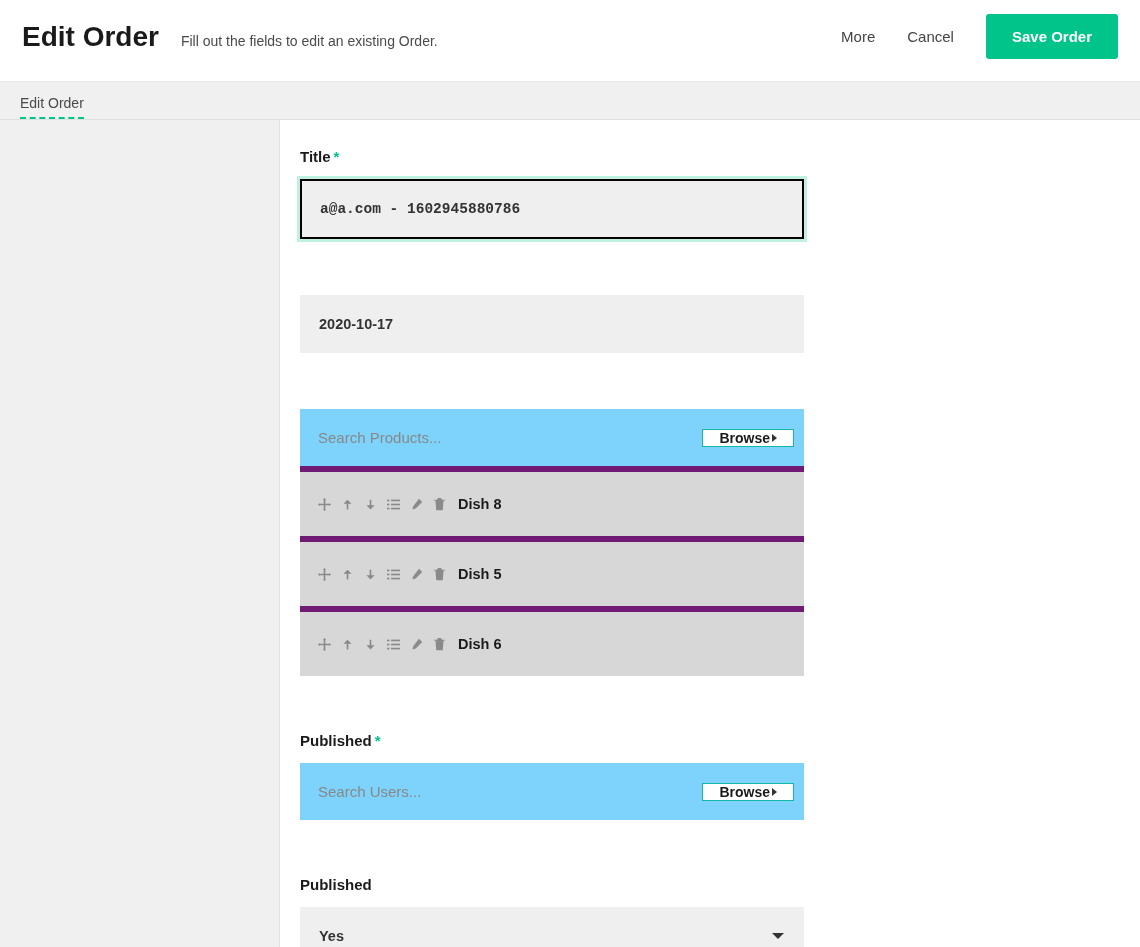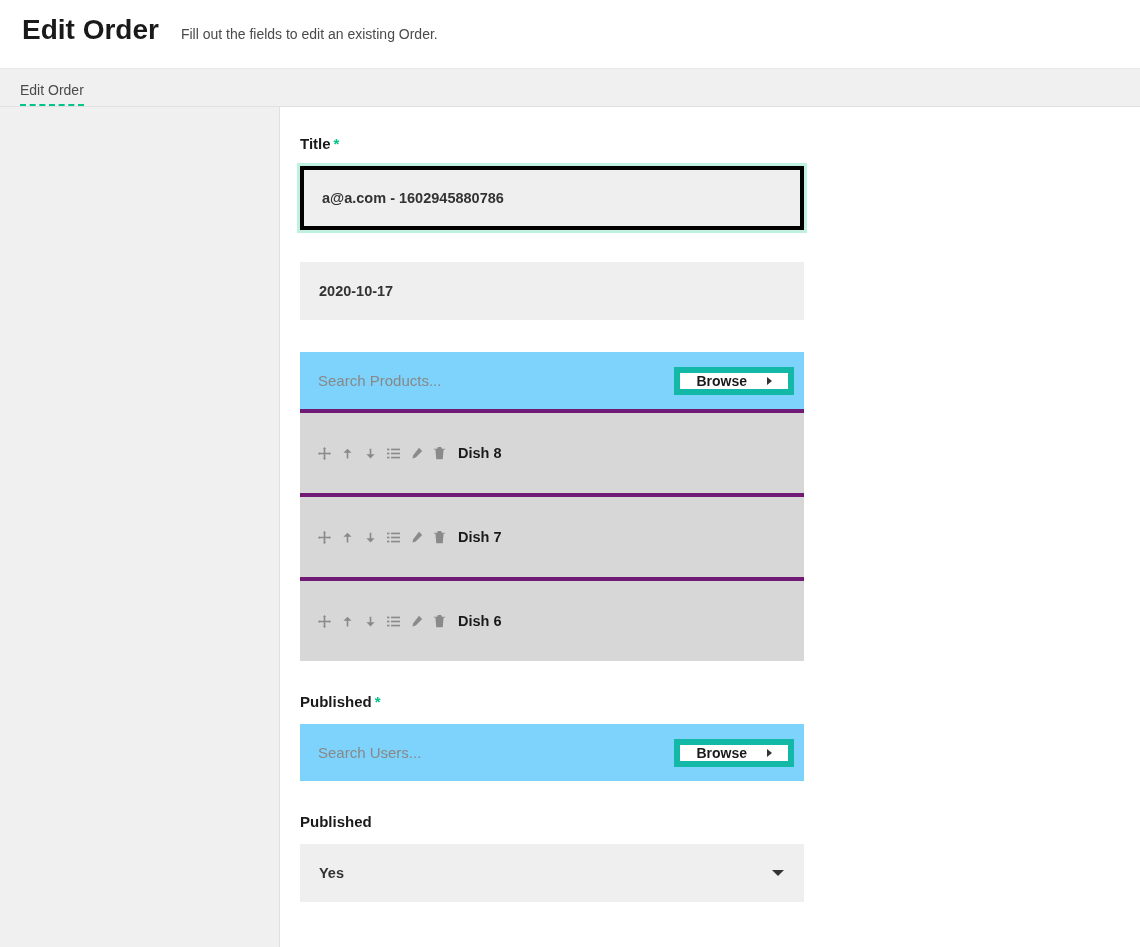--- a/index.html
+++ b/index.html
@@ -73,43 +73,44 @@
     background: #f0f0f0;
     border-right: 1px solid #e0e0e0;
   }
   .main {
     flex: 1;
     background: #fff;
     padding: 28px 20px 40px 20px;
   }
 
   
-  .field { margin-bottom: 32px; max-width: 504px; }
+  .field { margin-bottom: 56px; max-width: 504px; }
   .field-label {
     font-size: 15px;
     font-weight: 700;
     color: #1a1a1a;
     margin-bottom: 14px;
   }
   .req { color: #00c48a; margin-left: 3px; font-weight: 700; }
 
   input.text-input, input.date-input, .select-input {
     width: 100%;
     background: #efefef;
     border: 1px solid transparent;
     padding: 20px 18px;
     font-size: 14.5px;
     font-weight: 600;
     color: #333;
     font-family: inherit;
     outline: none;
   }
   input.text-input.focused {
-    border: 4px solid #000000;
+    border: 2px solid #000000;
     box-shadow: 0 0 0 3px rgba(0,196,138,0.25);
+    font-family: Liberation Mono, monospace;
   }
 
   
   .rel-widget { width: 100%; }
   .rel-search-row {
     background: #7dd3fc;
     padding: 10px 10px 10px 18px;
     display: flex;
     align-items: center;
     gap: 10px;
@@ -120,41 +121,41 @@
     border: none;
     font-size: 15px;
     color: #555;
     outline: none;
     padding: 10px 0;
     font-family: inherit;
   }
   .rel-search-input::placeholder { color: #888; }
   .browse-btn {
     background: #fff;
-    border: 6px solid #14b8a6;
+    border: 1px solid #14b8a6;
     color: #1a1a1a;
     font-size: 14px;
     font-weight: 600;
     padding: 0 16px;
     cursor: pointer;
     display: flex;
     align-items: center;
-    gap: 20px;
+    gap: 2px;
   }
   .browse-btn .caret {
     width: 0; height: 0;
     border-top: 4px solid transparent;
     border-bottom: 4px solid transparent;
     border-left: 5px solid #333;
   }
 
   .rel-item {
     background: #d7d7d7;
-    border-top: 4px solid #701a75;
-    padding: 32px 18px;
+    border-top: 6px solid #701a75;
+    padding: 24px 18px;
     display: flex;
     align-items: center;
     gap: 12px;
     font-size: 14.5px;
     font-weight: 700;
     color: #1a1a1a;
   }
   .rel-icons { display: flex; gap: 10px; align-items: center; }
   .rel-icons .ic {
     width: 13px; height: 13px;
@@ -184,20 +185,25 @@
     pointer-events: none;
   }
 </style>
 </head>
 <body>
 
 <div class="header">
   <div class="header-title">Edit Order</div>
   <div class="header-desc">Fill out the fields to edit an existing Order.</div>
   <div class="header-spacer"></div>
+  <div class="header-actions">
+    <a class="more-link">More</a>
+    <a class="cancel-link">Cancel</a>
+    <button class="save-btn">Save Order</button>
+  </div>
 </div>
 
 <div class="tab-bar">
   <span class="tab">Edit Order</span>
 </div>
 
 <div class="body">
   <div class="sidebar"></div>
   <div class="main">
 
@@ -293,21 +299,21 @@
                 <svg viewBox="0 0 16 16" fill="currentColor">
                   <path d="M11 1l4 4-8 8-4 1 1-4 7-9z"></path>
                 </svg>
               </span>
             <span class="ic">
                 <svg viewBox="0 0 16 16" fill="currentColor">
                   <path d="M3 3h10l-1 12H4L3 3zm3-3h4l1 2H5l1-2zM1 2h14v1H1z"></path>
                 </svg>
               </span>
           </span>
-          <span>Dish 7</span>
+          <span>Dish 5</span>
         </div>
         <div class="rel-item">
           <span class="rel-icons">
             <span class="ic">
                 <svg viewBox="0 0 16 16" fill="currentColor">
                   <path d="M8 0l2 2H9v5h5V6l2 2-2 2V9H9v5h1l-2 2-2-2h1V9H2v1L0 8l2-2v1h5V2H6l2-2z"></path>
                 </svg>
               </span>
             <span class="ic">
                 <svg viewBox="0 0 16 16" fill="currentColor">

